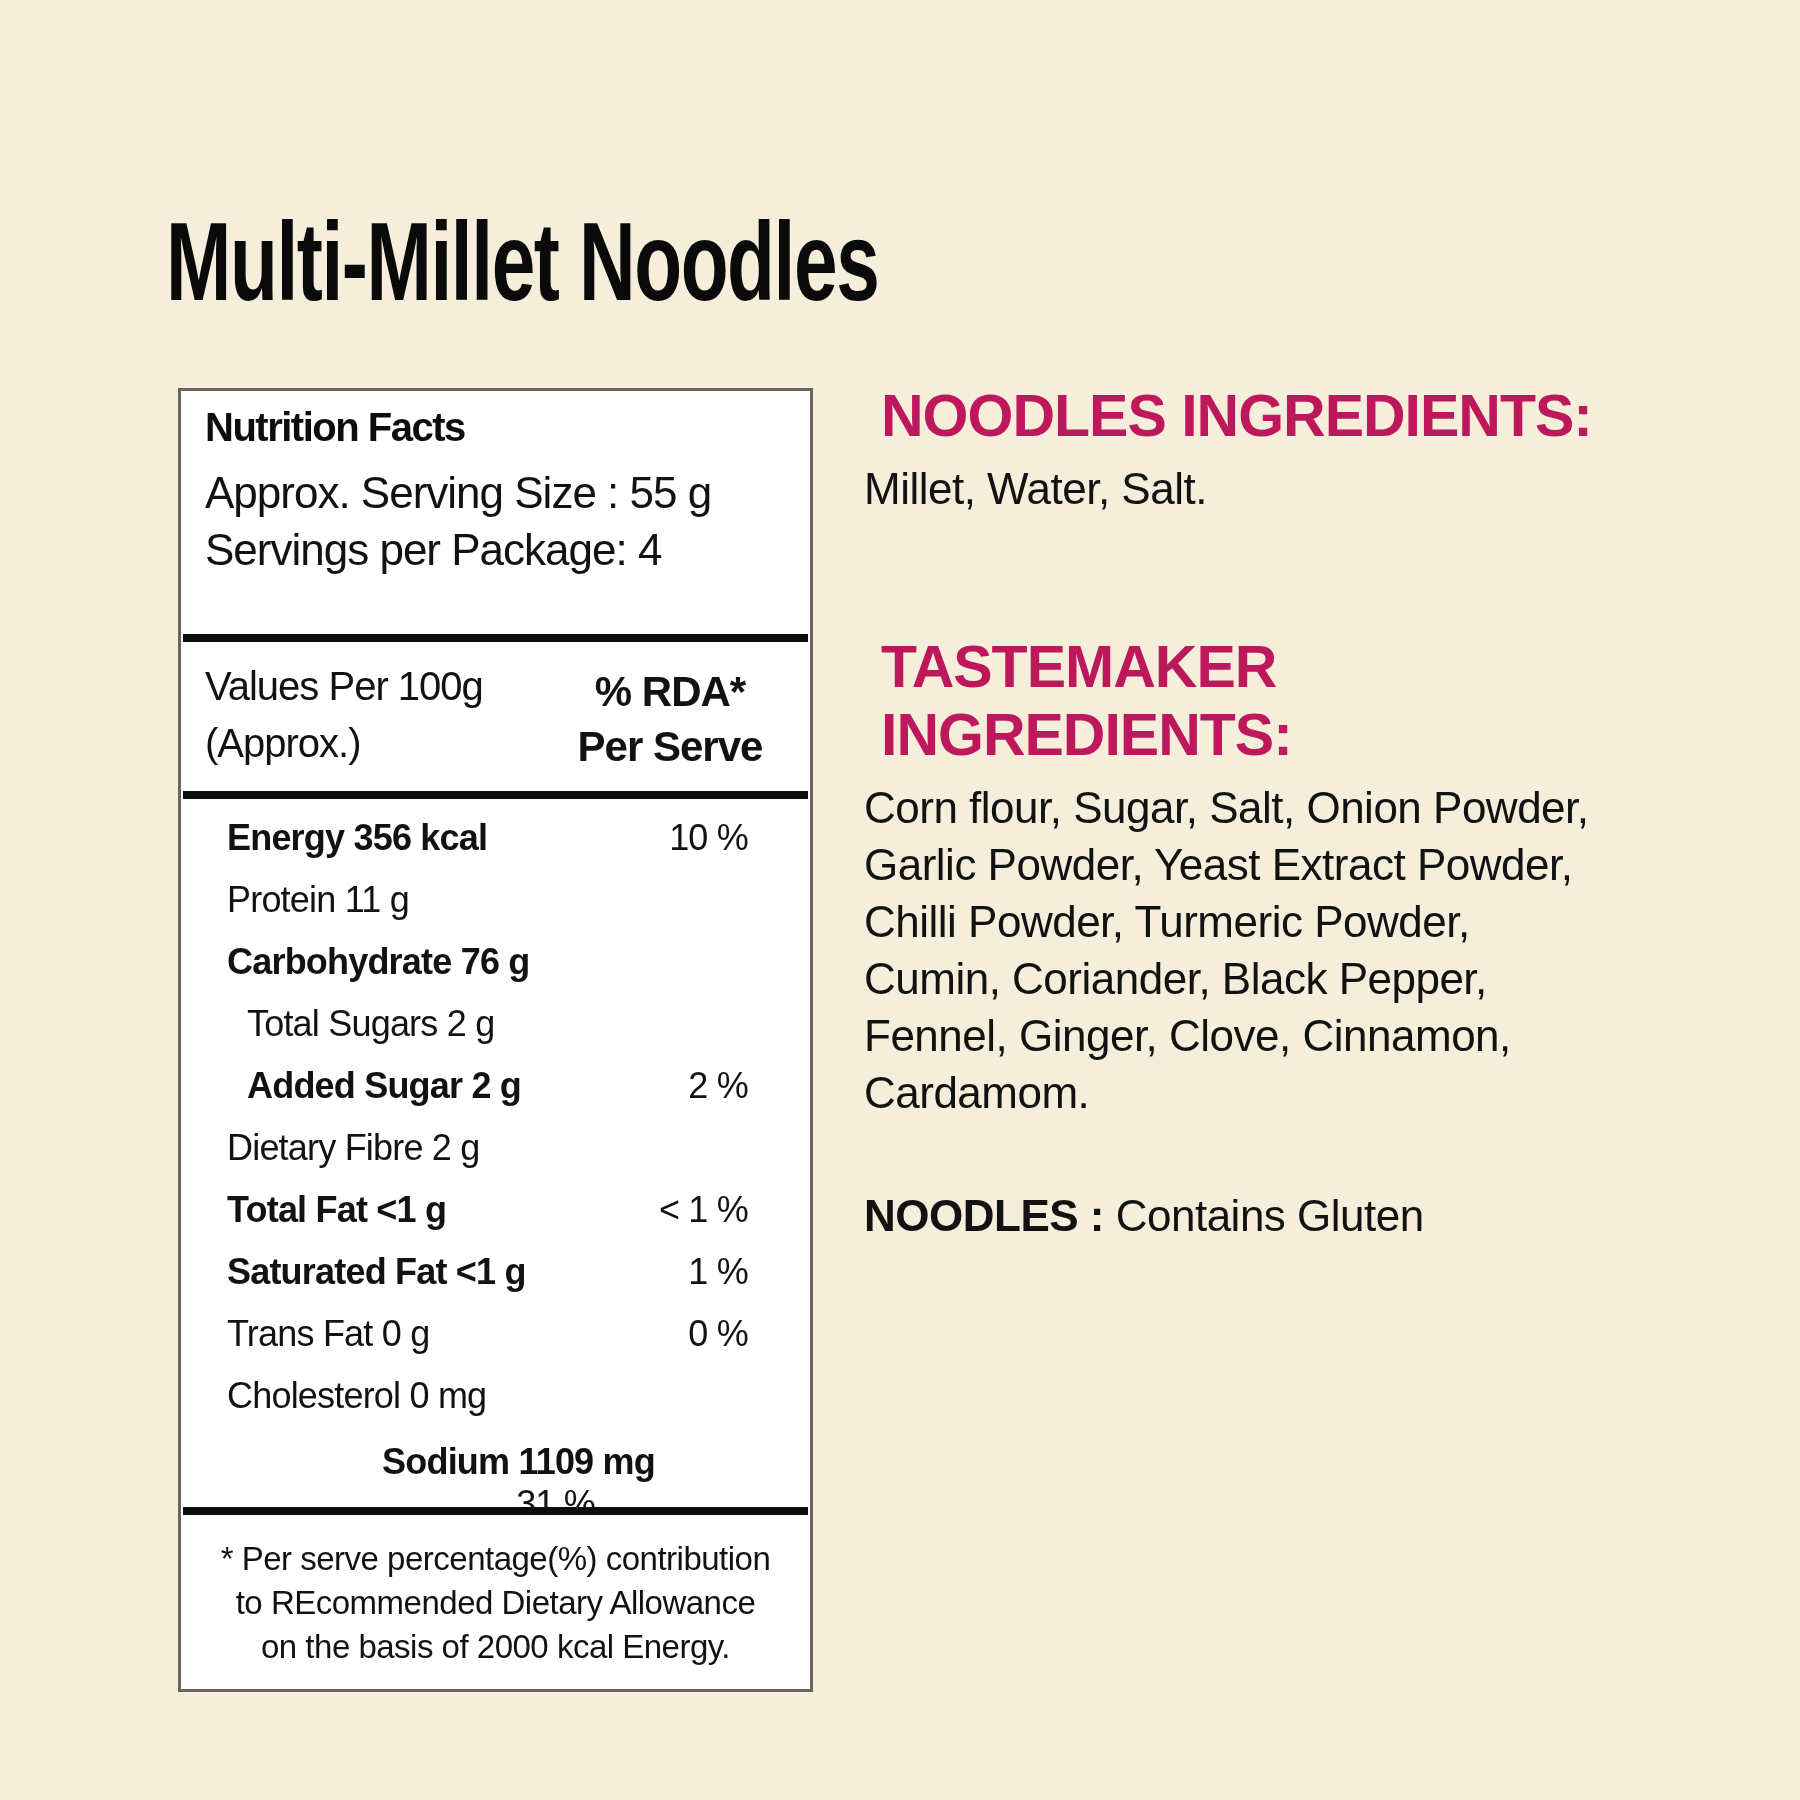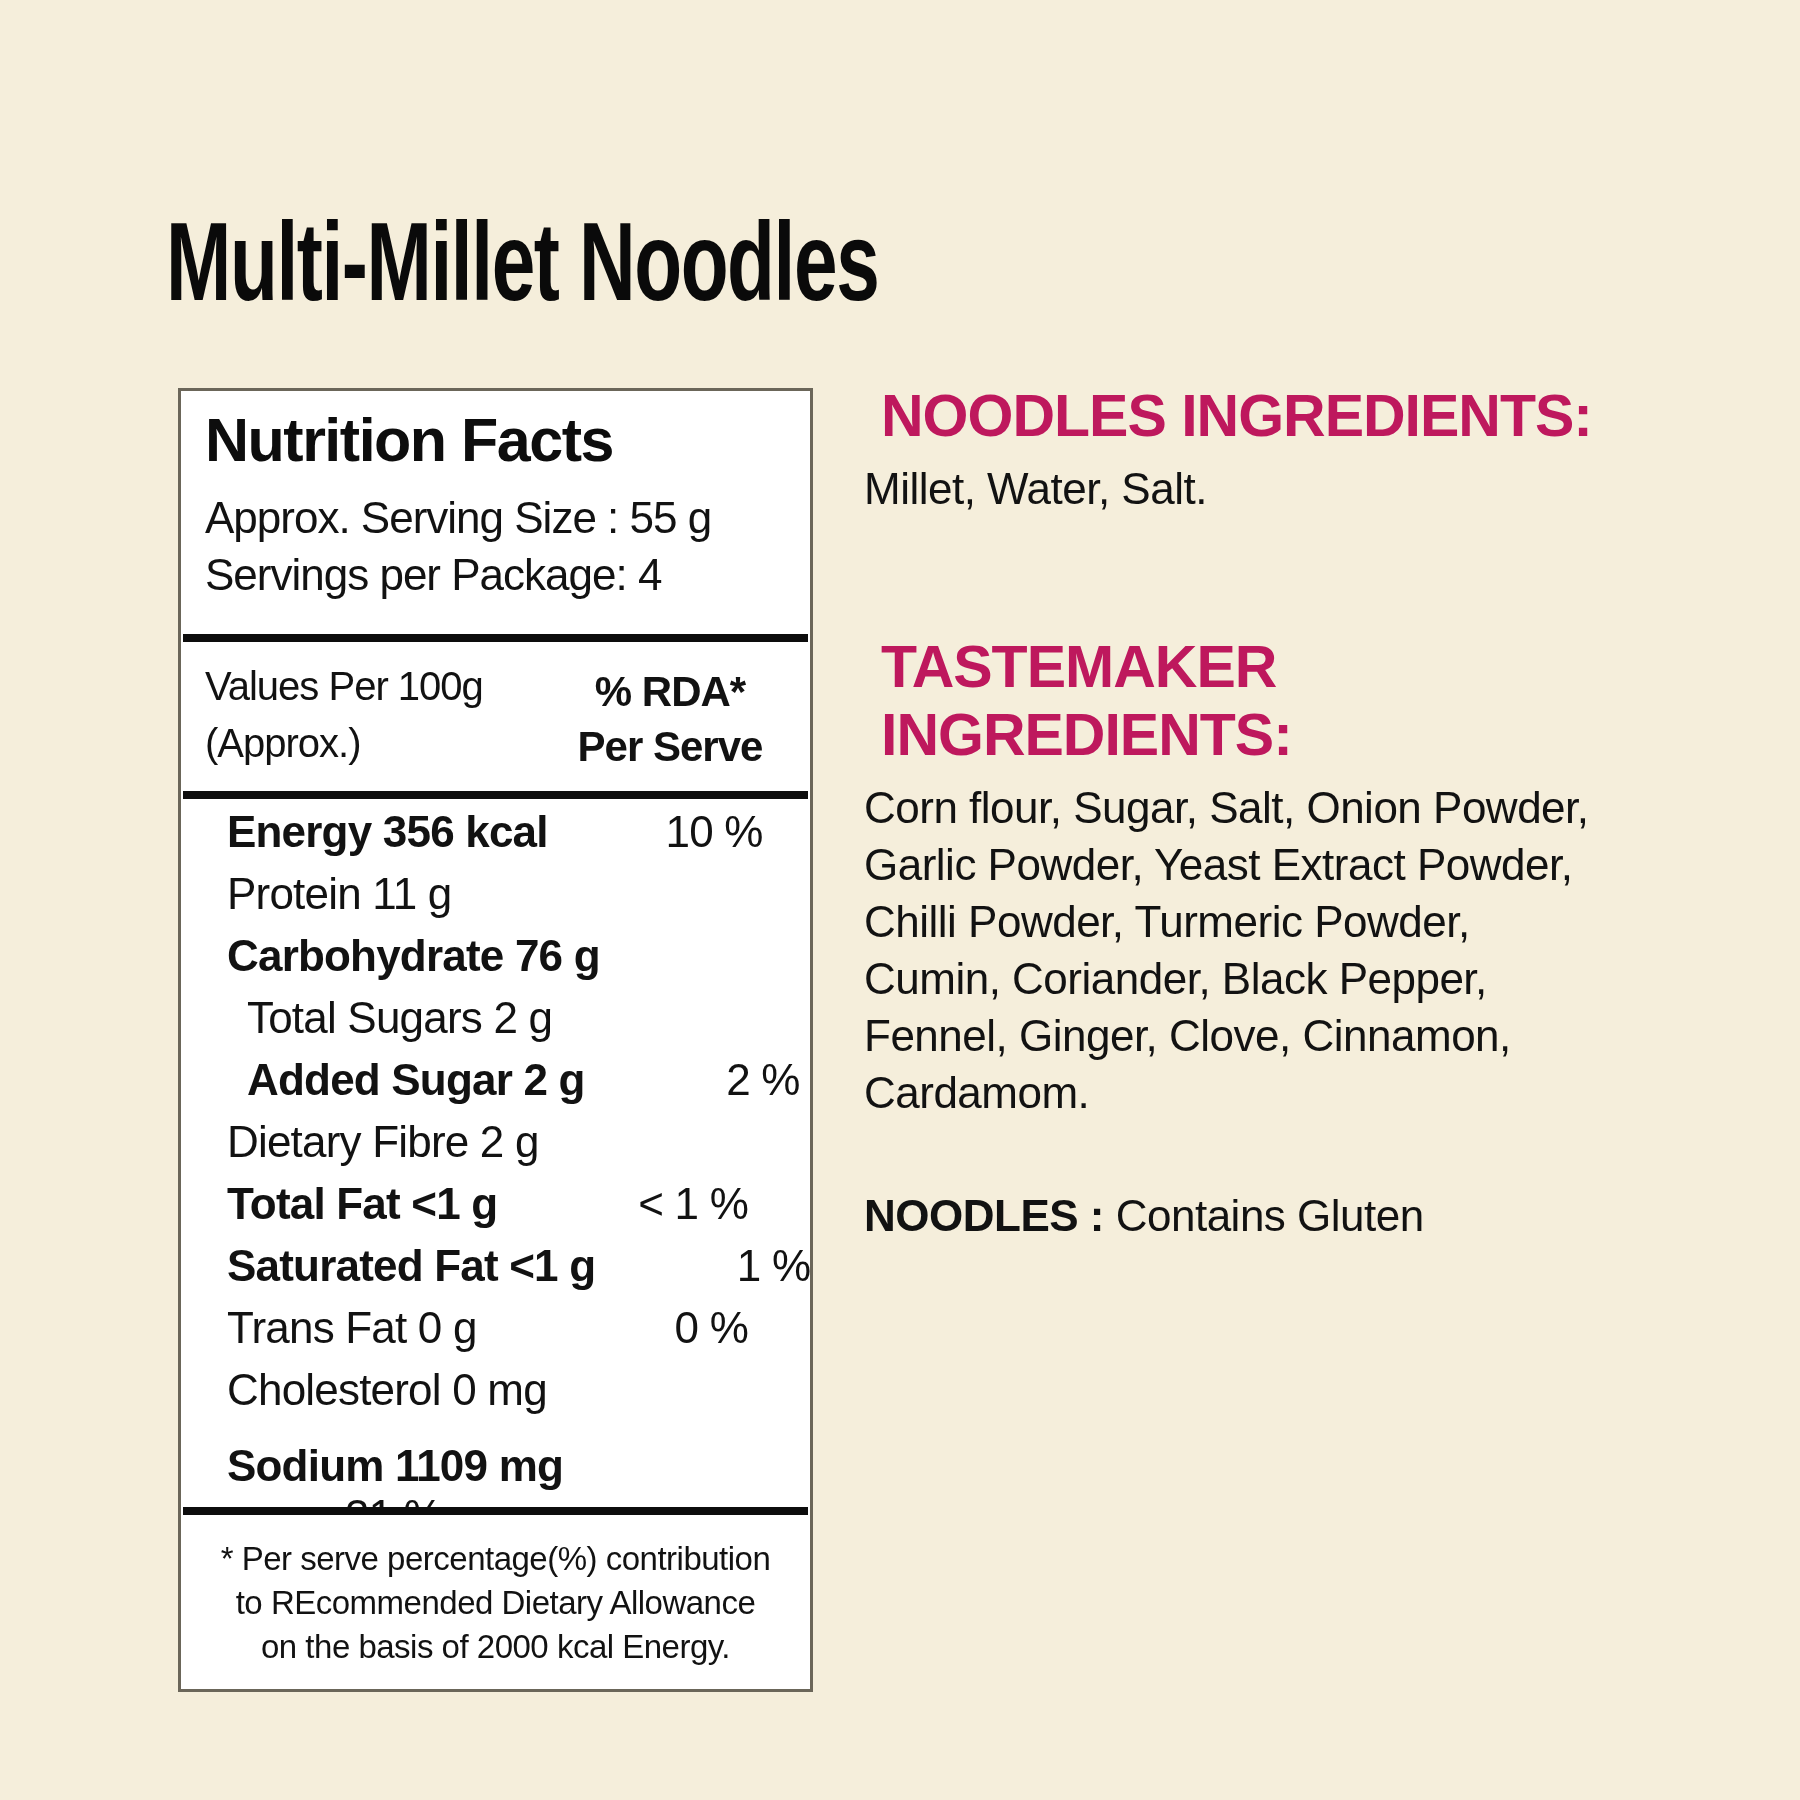--- a/index.html
+++ b/index.html
@@ -44,21 +44,21 @@
     flex-direction: column;
   }
   .panel-top {
     height: 243px;
     box-sizing: border-box;
     padding: 14px 8px 0 24px;
     flex: none;
   }
   .nf-title {
     margin: 0 0 14px 0;
-    font-size: 61px;
+    font-size: 40px;
     font-weight: bold;
     letter-spacing: -1.5px;
     color: #0d0d0d;
   }
   .serving-line {
     font-size: 44px;
     line-height: 57px;
     letter-spacing: -1px;
   }
   .rule {
@@ -92,23 +92,23 @@
     letter-spacing: -1px;
   }
   .rows {
     flex: 1;
     padding-top: 8px;
     overflow: hidden;
   }
   .nrow {
     height: 62px;
     display: flex;
-    align-items: flex-start;
+    align-items: center;
     padding-left: 46px;
-    font-size: 44px;
+    font-size: 36px;
     letter-spacing: -0.8px;
   }
   .nrow.indent { padding-left: 66px; }
   .nrow.gap { margin-top: 14px; flex-direction: column; }
   .nrow .lbl { flex: 1; white-space: nowrap; }
   .nrow.bold .lbl { font-weight: bold; }
   .nrow .val {
     width: 215px;
     padding-right: 62px;
     text-align: right;

